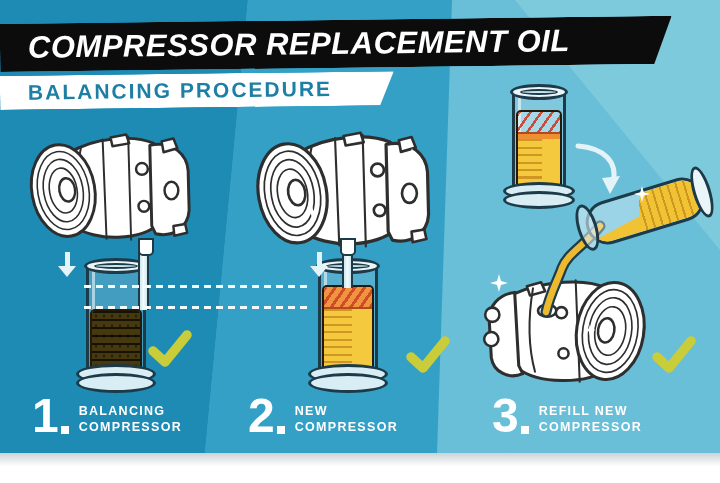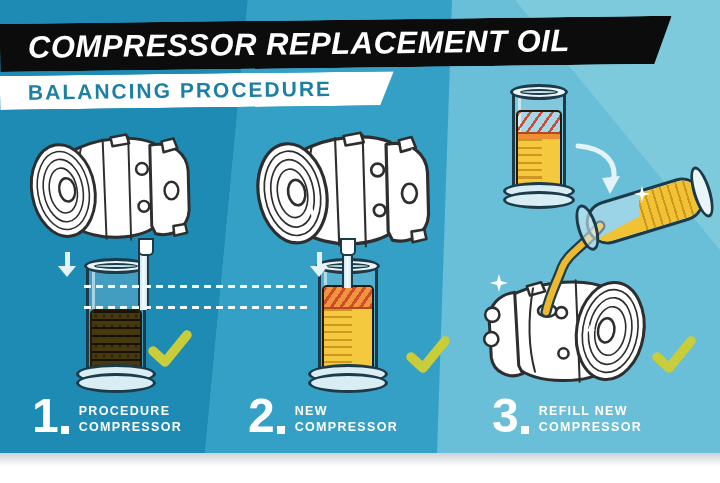--- a/index.html
+++ b/index.html
@@ -193,21 +193,21 @@
   </div>
 
   <svg class="check" style="left:148px;top:330px" width="44" height="38" viewBox="0 0 44 38">
       <use href="#check-shape"></use>
     </svg>
 
   <div class="step-label" style="left:32px">
     <span class="num">1</span>
     <span class="numdot"></span>
     <span class="lines">
-      <span>PROCEDURE</span><br>
+      <span>BALANCING</span><br>
       <span>COMPRESSOR</span>
     </span>
   </div>
 
   <svg class="comp" style="left:250px;top:128px" width="186" height="136" viewBox="0 0 175 125">
     <use href="#compressor-shape"></use>
   </svg>
   <div class="sparkle" style="left:403px;top:148px;width:18px;height:18px"></div>
   <div class="sparkle" style="left:306px;top:206px;width:12px;height:12px"></div>
   <div class="outlet" style="left:340px;top:238px"></div>

